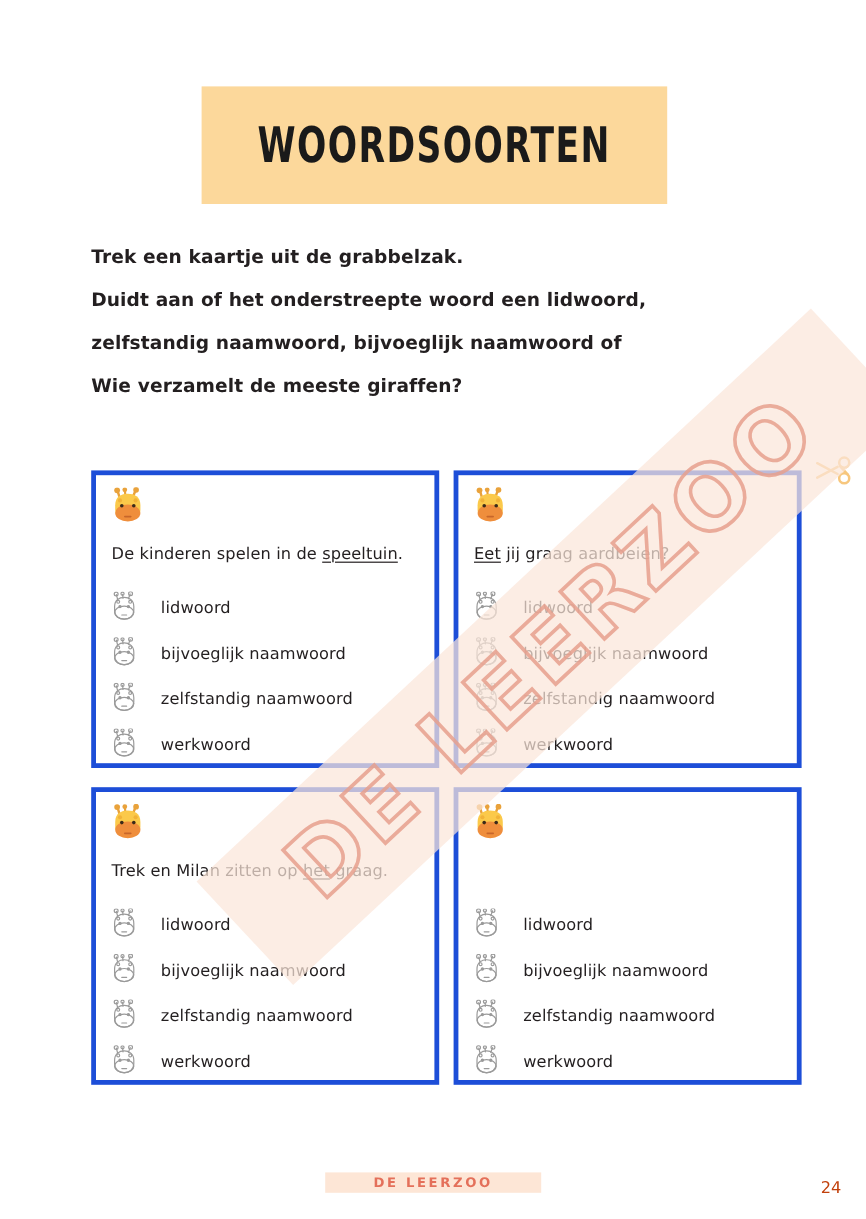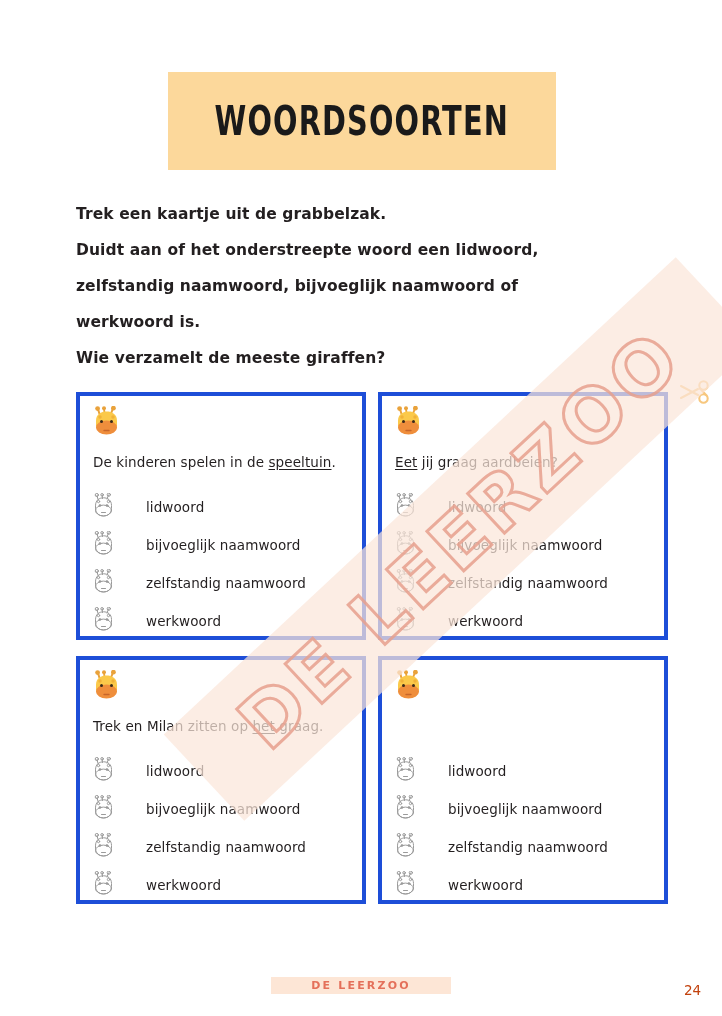--- a/index.html
+++ b/index.html
@@ -130,21 +130,20 @@
     width: 26px;
     height: 28px;
     flex: 0 0 26px;
     margin-right: 16px;
   }
   .option-label {
     font-size: 13.5px;
     color: #231f20;
     letter-spacing: 0.1px;
     white-space: nowrap;
-    margin-left: 12px;
   }
 
   
   .footer-badge {
     position: absolute;
     left: 271px;
     top: 977px;
     width: 180px;
     height: 17px;
     background: #fde6d6;
@@ -214,21 +213,20 @@
 <div class="page">
 
   <div class="title-banner">
     <div class="title-text">WOORDSOORTEN</div>
   </div>
 
   <div class="instructions">
     <div class="instr-line">Trek een kaartje uit de grabbelzak.</div>
     <div class="instr-line">Duidt aan of het onderstreepte woord een lidwoord,</div>
     <div class="instr-line">zelfstandig naamwoord, bijvoeglijk naamwoord of</div>
-    <div class="instr-line">werkwoord is.</div>
     <div class="instr-line">Wie verzamelt de meeste giraffen?</div>
   </div>
 
   <div class="scissors">
     <svg viewBox="0 0 34 28" width="34" height="28" aria-hidden="true">
       <g fill="none" stroke="#f7c77e" stroke-width="2.1" stroke-linecap="round" stroke-linejoin="round">
         <path d="M3 8 L20 17"></path>
         <path d="M3 20 L20 11"></path>
         <circle cx="25.5" cy="7.5" r="4.2"></circle>
         <circle cx="25.5" cy="20.5" r="4.2"></circle>

